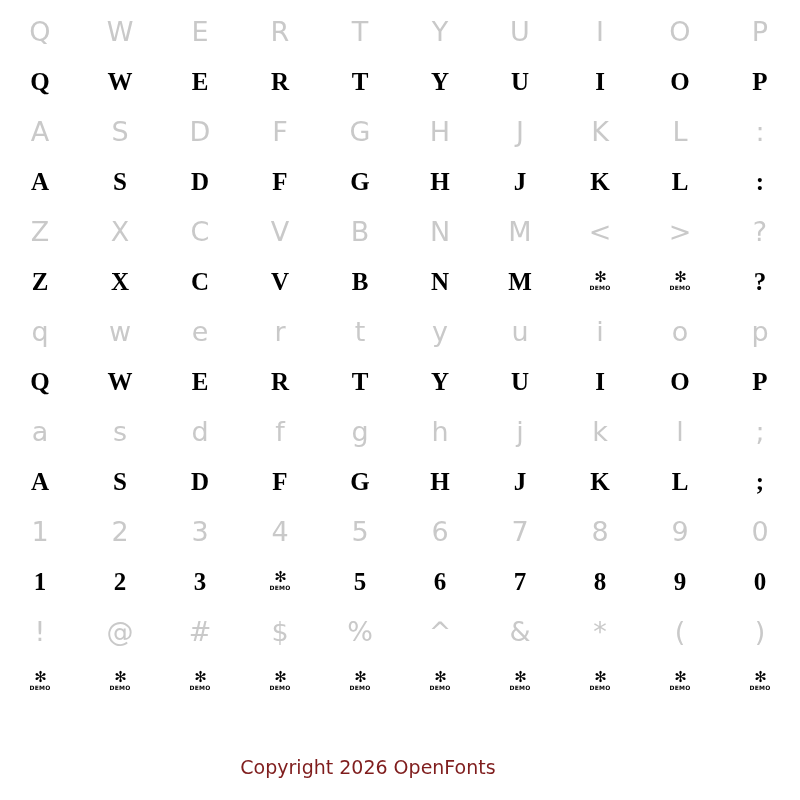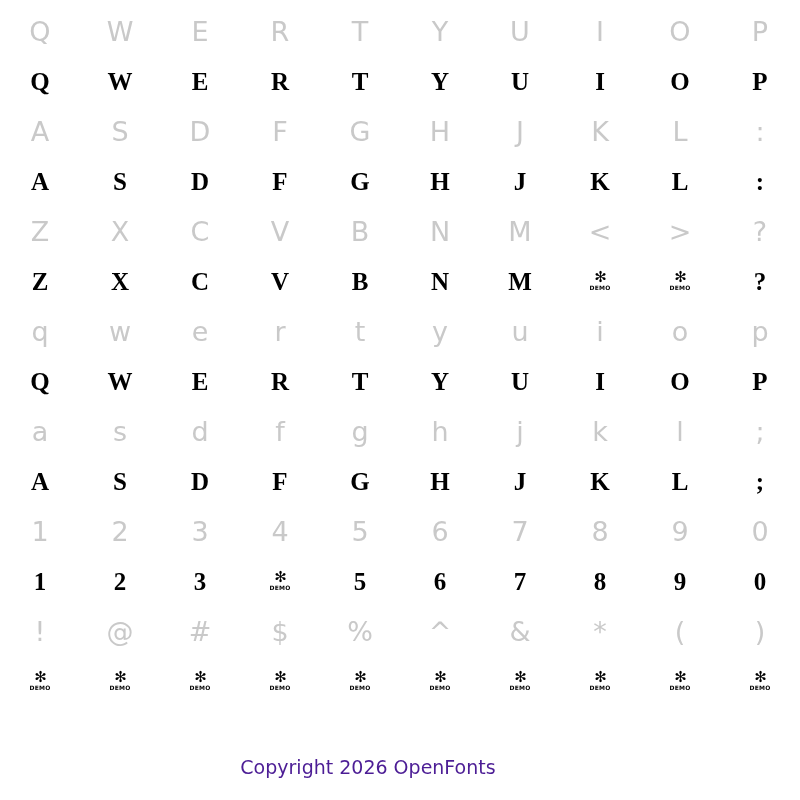--- a/index.html
+++ b/index.html
@@ -87,21 +87,21 @@
     left: 0;
     bottom: 22px;
     width: 800px;
     text-align: center;
     padding-right: 64px;
     box-sizing: border-box;
   }
   .footer .copyright {
     font-family: "DejaVu Sans", sans-serif;
     font-size: 19px;
-    color: #4c1d95;
+    color: #7f1d1d;
     text-align: center;
     display: inline-block;
   }
 </style>
 </head>
 <body>
 
 <div id="page">
   <div class="grid" id="grid">
       <div class="row row-key">

